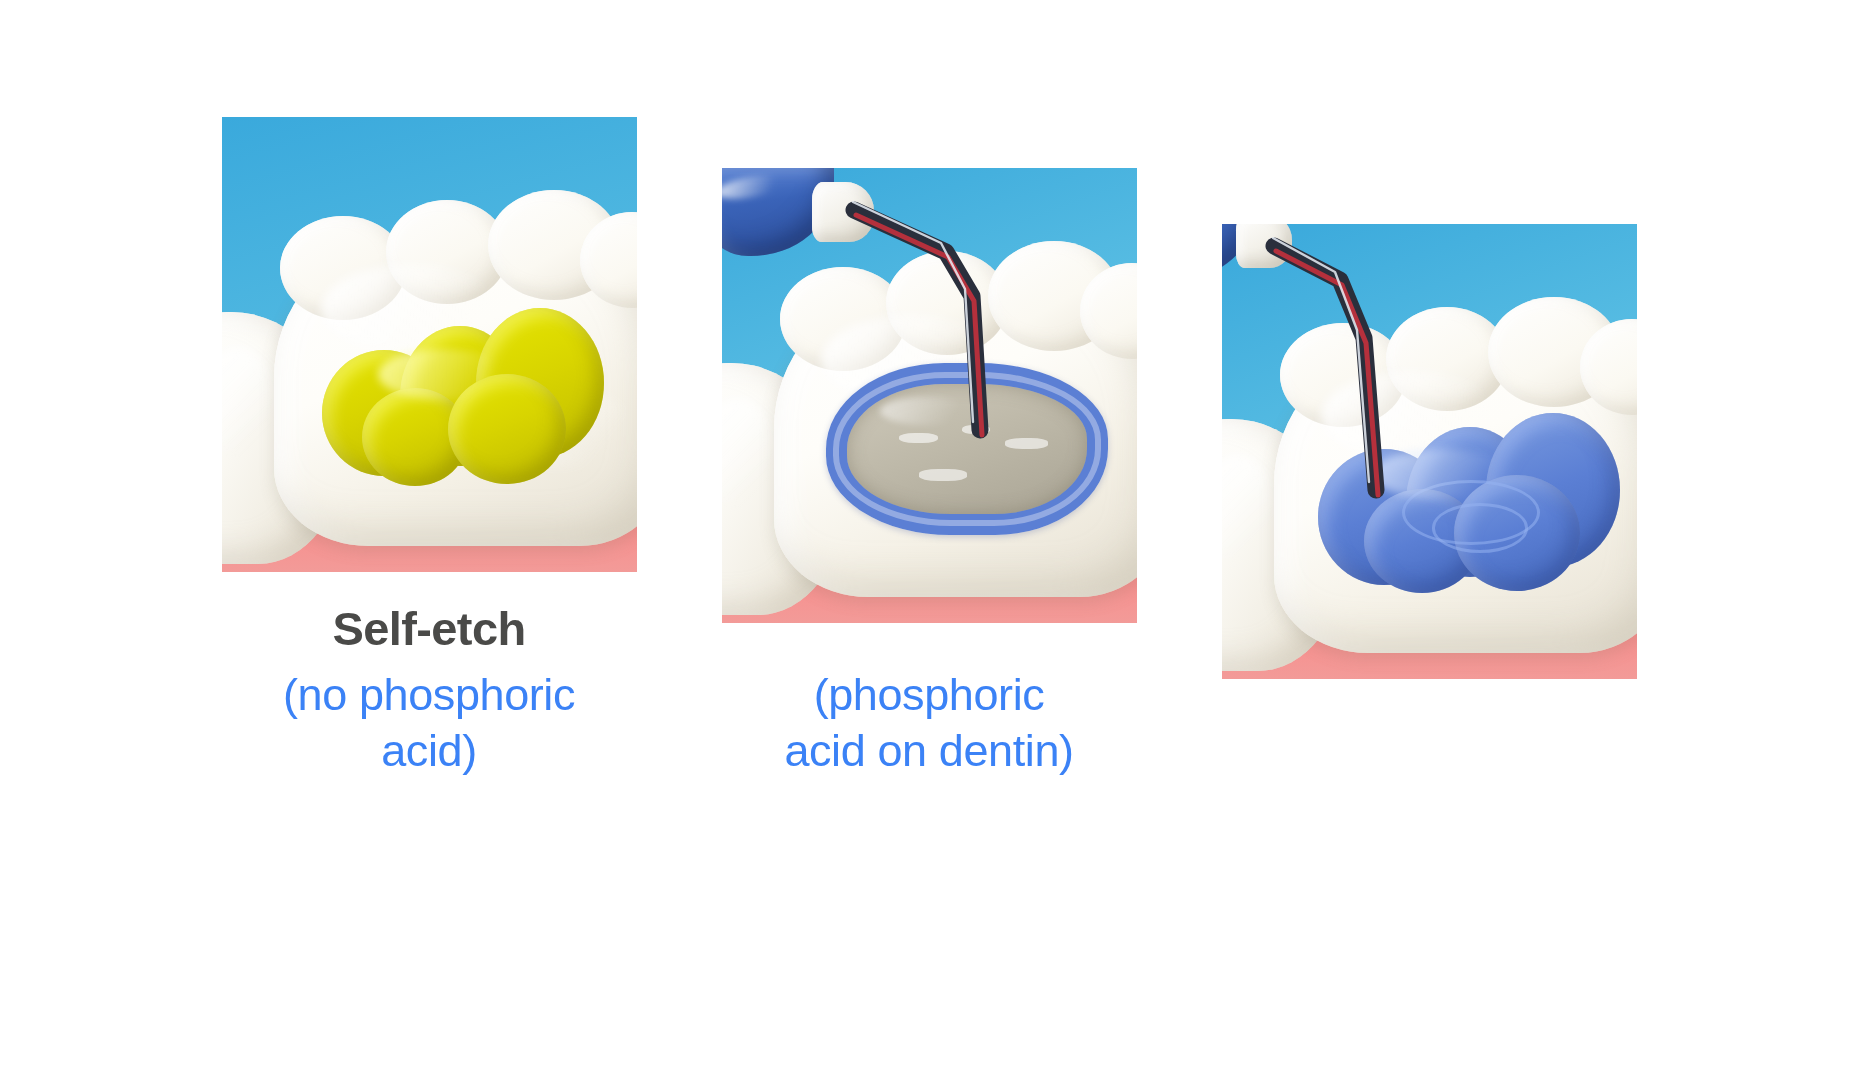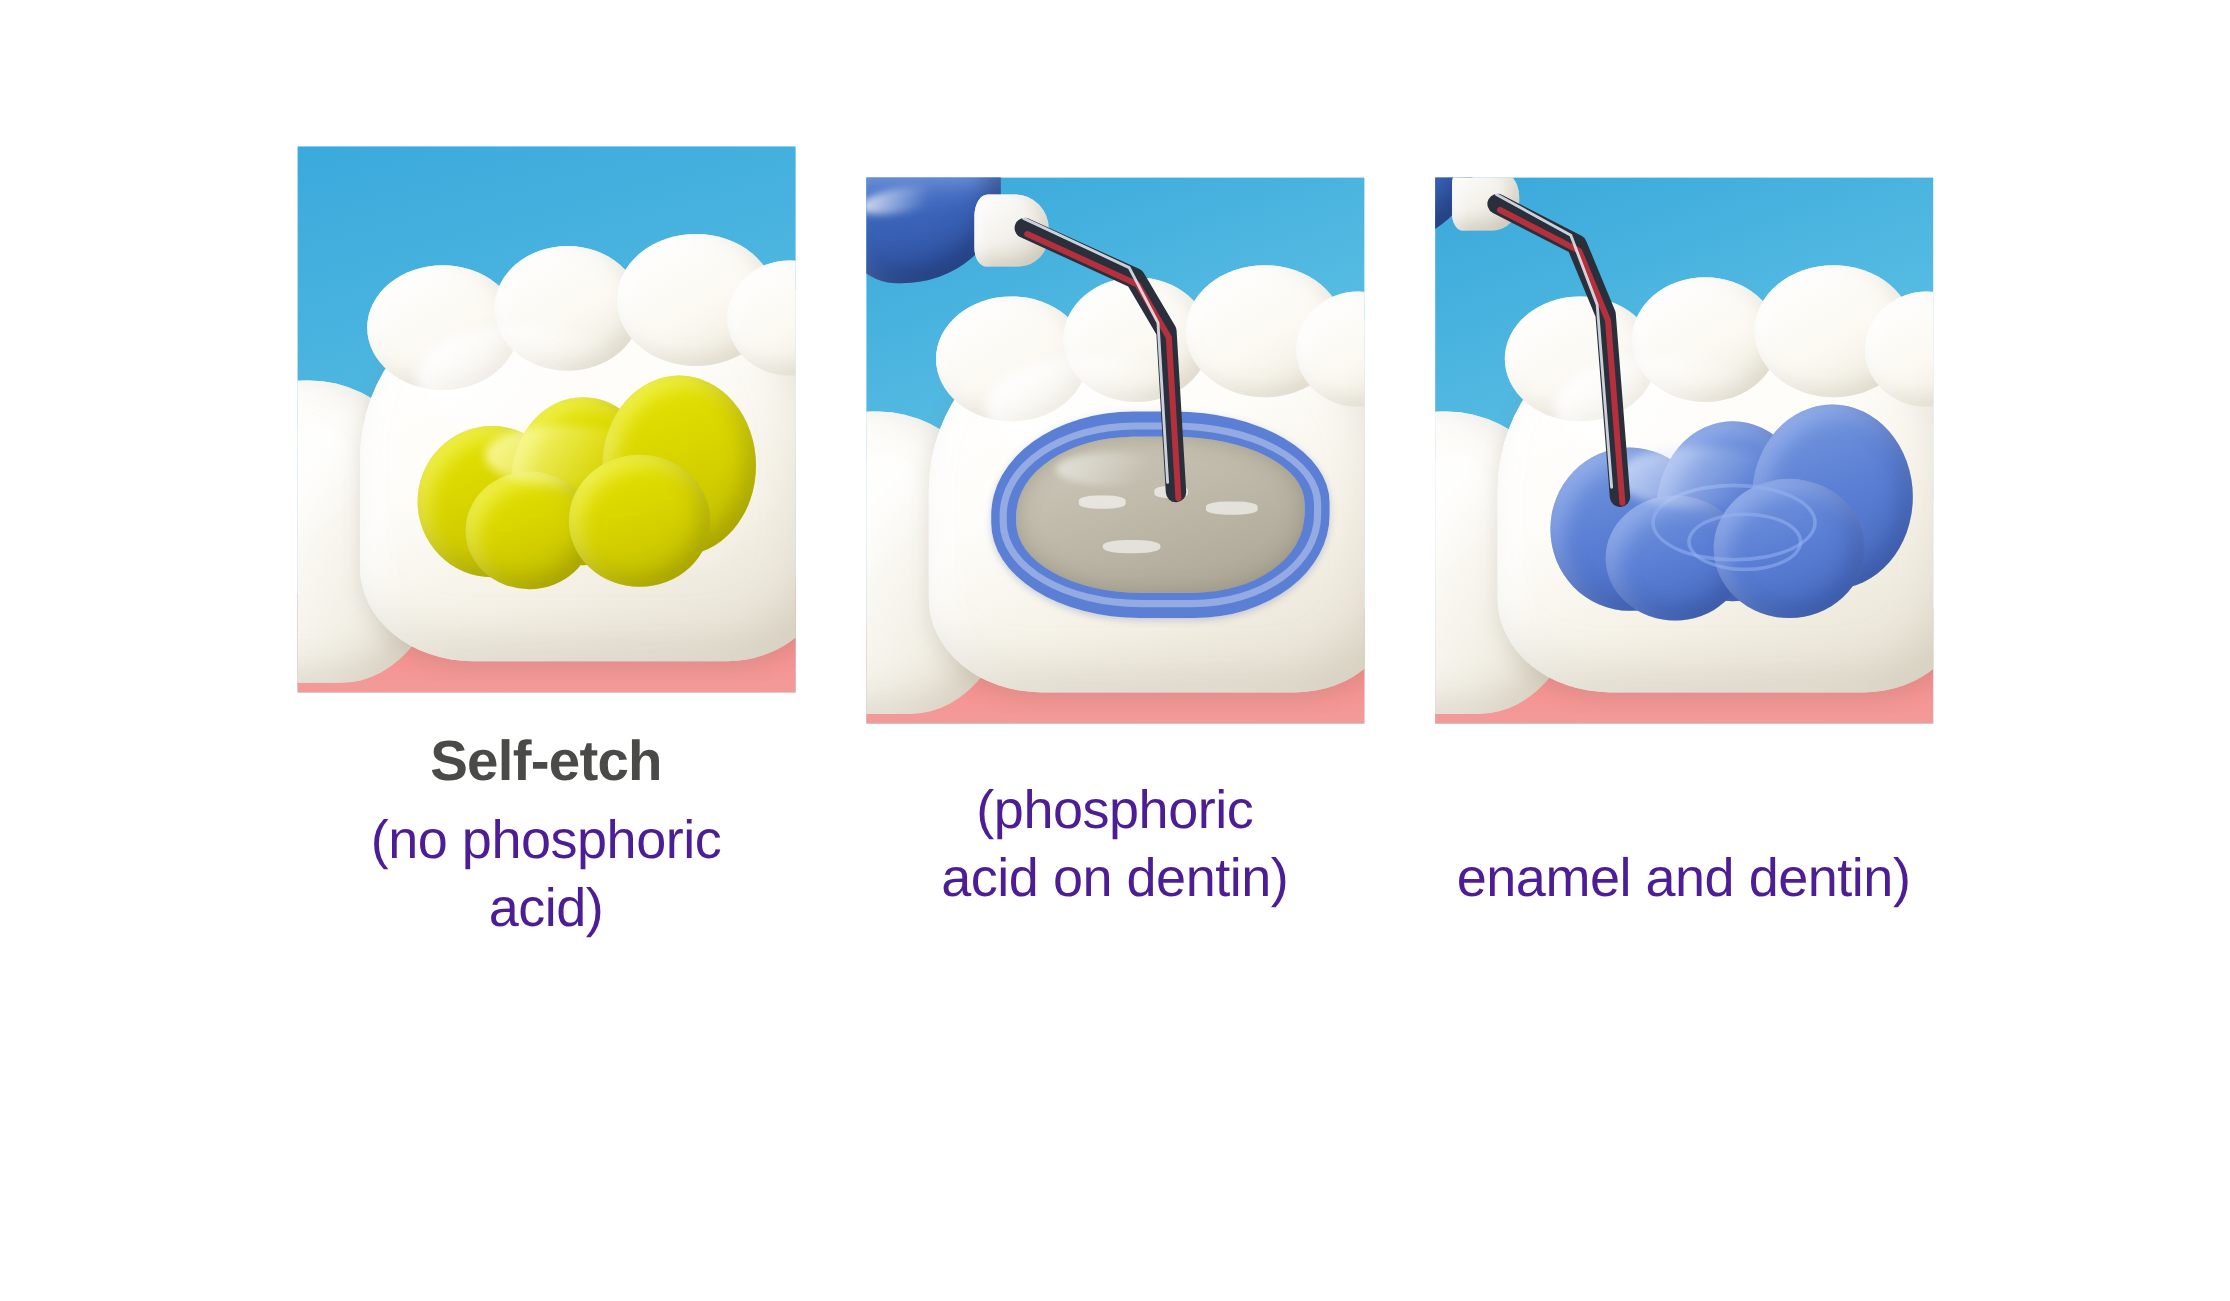--- a/index.html
+++ b/index.html
@@ -15,22 +15,22 @@
     overflow: hidden;
   }
 
   .figure {
     position: relative;
     width: 1858px;
     height: 780px;
     background: #ffffff;
     display: flex;
     justify-content: center;
-    align-items: center;
-    gap: 59px;
+    align-items: flex-end;
+    gap: 85px;
     padding-top: 128px;
     box-sizing: border-box;
   }
 
   .panel {
     width: 415px;
     display: flex;
     flex-direction: column;
     align-items: center;
   }
@@ -313,21 +313,21 @@
     font-size: 47px;
     font-weight: bold;
     color: #4a4a48;
     letter-spacing: -.6px;
     line-height: 1.08;
     margin: 0;
   }
   .subtitle {
     font-size: 45px;
     font-weight: normal;
-    color: #4c1d95;
+    color: #3b82f6;
     letter-spacing: -.4px;
     line-height: 1.26;
     margin: 12px 0 0 0;
   }
   .panel-mid .caption { width: 460px; }
   .panel-right .caption { width: 520px; }
 </style>
 </head>
 <body>
 
@@ -441,18 +441,17 @@
           <path d="M6,12 L72,46 L96,104 L108,256" stroke="#2a2f3c" stroke-width="17" fill="none" stroke-linecap="round" stroke-linejoin="round"></path>
           <path d="M6,12 L72,46 L96,104 L108,256" stroke="#b4303c" stroke-width="5" fill="none" stroke-linecap="round" stroke-linejoin="round" transform="translate(2,5)"></path>
           <path d="M8,8 L70,42 L92,100 L104,252" stroke="#e9eef7" stroke-width="2.4" opacity=".85" fill="none" stroke-linecap="round" stroke-linejoin="round" transform="translate(-3,-4)"></path>
         </svg>
       </div>
     </div>
 
     <div class="caption">
       <p class="subtitle">
         <br>
-        <span>enamel and dentin)</span>
       </p>
     </div>
   </div>
 
 </div>
 
 </body></html>

